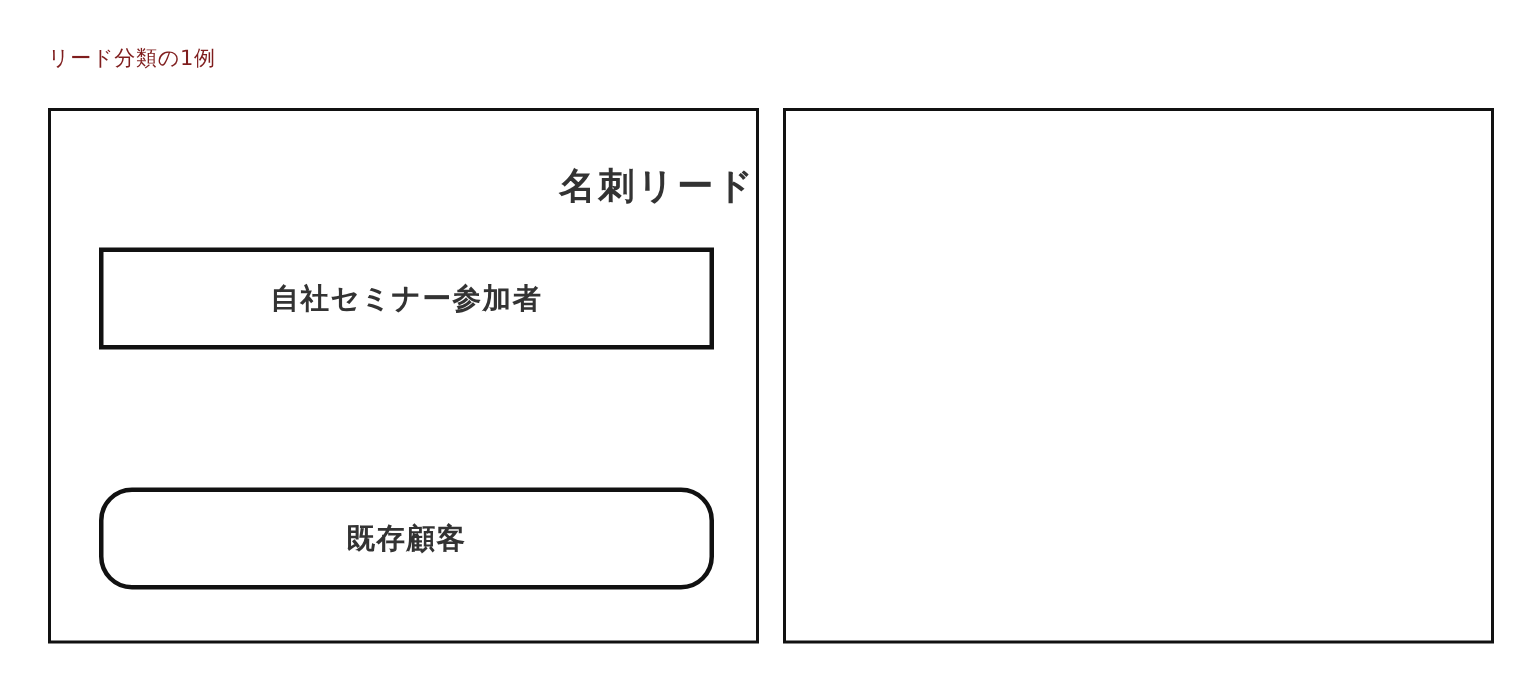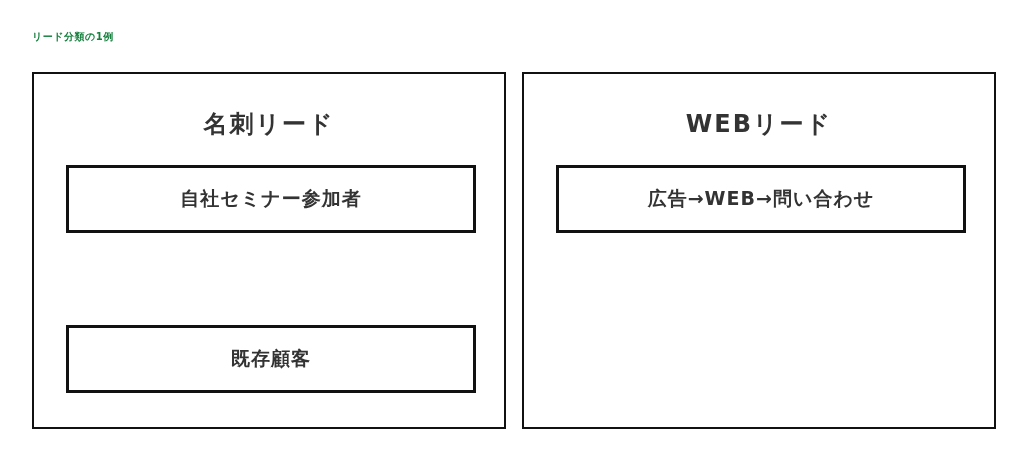--- a/index.html
+++ b/index.html
@@ -12,42 +12,42 @@
       height: 462px;
       position: relative;
       overflow: hidden;
       font-family: "DejaVu Sans", "Liberation Sans", sans-serif;
       color: #333333;
     }
     .caption {
       position: absolute;
       left: 32px;
       top: 30px;
-      font-size: 10px;
-      font-weight: bold;
-      color: #15803d;
+      font-size: 14px;
+      font-weight: normal;
+      color: #7f1d1d;
       letter-spacing: 0.5px;
     }
     .panel {
       position: absolute;
       top: 72px;
       width: 474px;
       height: 357px;
       border: 2px solid #111111;
       box-sizing: border-box;
       background: #ffffff;
     }
     .panel.left { left: 32px; }
     .panel.right { left: 522px; }
     .panel-title {
       position: absolute;
       left: 0;
       right: 0;
       top: 34px;
-      text-align: center;
+      text-align: right;
       font-size: 24px;
       font-weight: bold;
       color: #333333;
       letter-spacing: 2px;
     }
     .item {
       position: absolute;
       left: 32px;
       width: 410px;
       height: 68px;
@@ -57,29 +57,27 @@
       align-items: center;
       justify-content: center;
       font-size: 19px;
       font-weight: bold;
       color: #333333;
       letter-spacing: 1px;
       background: #ffffff;
     }
     .item.i0 { top: 91px; }
     .item.i1 { top: 171px; }
-    .item.i2 { top: 251px; }
+    .item.i2 { top: 251px; border-radius: 22px; }
   </style>
 </head>
 <body>
 
 <div class="caption">リード分類の1例</div>
 
 <div class="panel left">
   <div class="panel-title">名刺リード</div>
   <div class="item i0">自社セミナー参加者</div>
   <div class="item i2">既存顧客</div>
 </div>
 
 <div class="panel right">
-  <div class="panel-title">WEBリード</div>
-  <div class="item i0">広告→WEB→問い合わせ</div>
 </div>
 
 </body></html>

